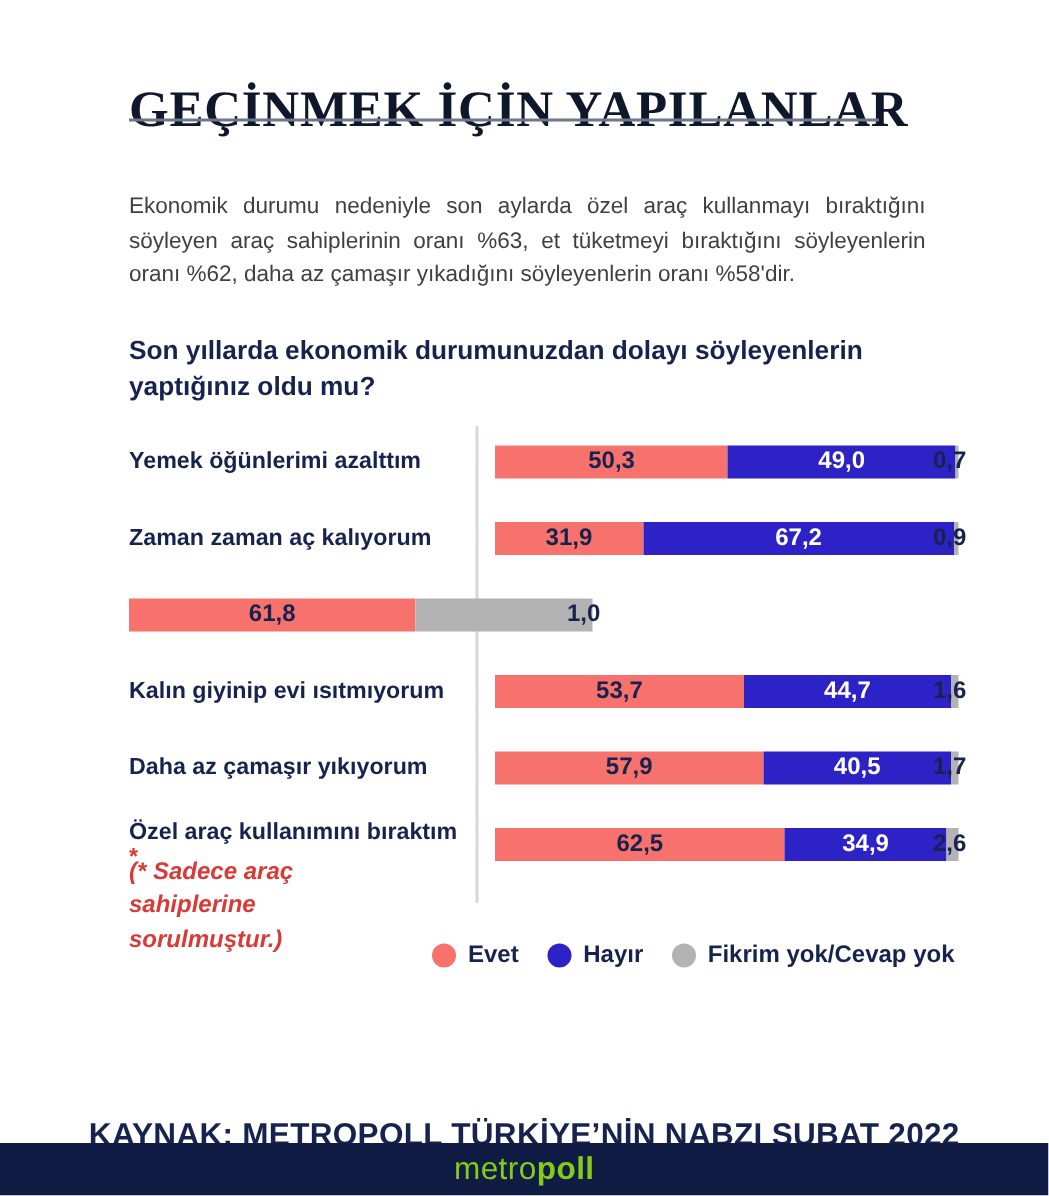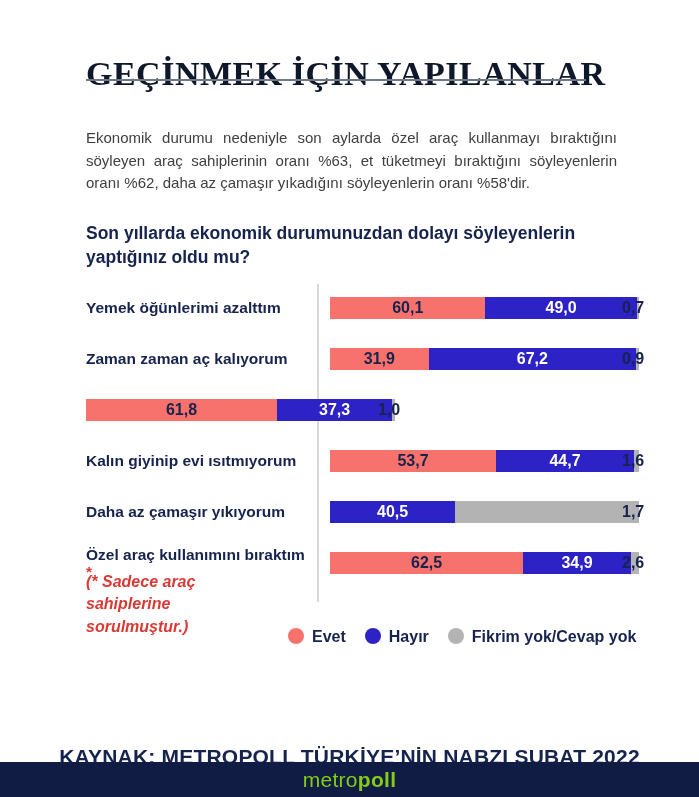--- a/index.html
+++ b/index.html
@@ -81,21 +81,21 @@
     width: 190px;
     font-size: 16px; font-weight: bold; font-style: italic;
     color: #D93A35; line-height: 1.4;
   }
 
   .legend {
     position: absolute; left: 288px; top: 628px;
     display: flex; align-items: center; gap: 19px;
     white-space: nowrap;
   }
-  .legend-item { display: flex; gap: 8px; }
+  .legend-item { display: flex; align-items: center; gap: 8px; }
   .legend-dot { width: 16px; height: 16px; border-radius: 50%; flex: none; }
   .legend-label { font-weight: bold; font-size: 16px; color: #16234E; }
 
   .source {
     position: absolute; left: 0; top: 724px;
     width: 100%; text-align: center;
     font-weight: bold; font-size: 21px;
     color: #16234E; letter-spacing: 0.2px;
   }
 
@@ -118,55 +118,55 @@
 <p class="intro">Ekonomik durumu nedeniyle son aylarda özel araç kullanmayı bıraktığını söyleyen araç sahiplerinin oranı %63, et tüketmeyi bıraktığını söyleyenlerin oranı %62, daha az çamaşır yıkadığını söyleyenlerin oranı %58'dir.</p>
 
 <h2 class="question">Son yıllarda ekonomik durumunuzdan dolayı söyleyenlerin yaptığınız oldu mu?</h2>
 
 <div class="chart-area">
   <div class="axis-line"></div>
   <div>
       <div class="row">
         <div class="row-label">Yemek öğünlerimi azalttım</div>
         <div class="bar">
-          <div class="seg seg-evet" style="width: 50.3%; background: rgb(247, 114, 108);">60,1</div>
+          <div class="seg seg-evet" style="width: 50.3%; background: rgb(247, 114, 108);">50,3</div>
           <div class="seg seg-hayir" style="width: 49%; background: rgb(44, 34, 197);">49,0</div>
           <div class="seg seg-rest" style="background: rgb(179, 179, 179);"></div>
           <div class="val-rest">0,7</div>
         </div>
       </div>
       <div class="row">
         <div class="row-label">Zaman zaman aç kalıyorum</div>
         <div class="bar">
           <div class="seg seg-evet" style="width: 31.9%; background: rgb(247, 114, 108);">31,9</div>
           <div class="seg seg-hayir" style="width: 67.2%; background: rgb(44, 34, 197);">67,2</div>
           <div class="seg seg-rest" style="background: rgb(179, 179, 179);"></div>
           <div class="val-rest">0,9</div>
         </div>
       </div>
       <div class="row">
         <div class="bar">
           <div class="seg seg-evet" style="width: 61.8%; background: rgb(247, 114, 108);">61,8</div>
-          <div class="seg seg-hayir" style="width: 37.3%; background: rgb(44, 34, 197);">37,3</div>
           <div class="seg seg-rest" style="background: rgb(179, 179, 179);"></div>
           <div class="val-rest">1,0</div>
         </div>
       </div>
       <div class="row">
         <div class="row-label">Kalın giyinip evi ısıtmıyorum</div>
         <div class="bar">
           <div class="seg seg-evet" style="width: 53.7%; background: rgb(247, 114, 108);">53,7</div>
           <div class="seg seg-hayir" style="width: 44.7%; background: rgb(44, 34, 197);">44,7</div>
           <div class="seg seg-rest" style="background: rgb(179, 179, 179);"></div>
           <div class="val-rest">1,6</div>
         </div>
       </div>
       <div class="row">
         <div class="row-label">Daha az çamaşır yıkıyorum</div>
         <div class="bar">
+          <div class="seg seg-evet" style="width: 57.9%; background: rgb(247, 114, 108);">57,9</div>
           <div class="seg seg-hayir" style="width: 40.5%; background: rgb(44, 34, 197);">40,5</div>
           <div class="seg seg-rest" style="background: rgb(179, 179, 179);"></div>
           <div class="val-rest">1,7</div>
         </div>
       </div>
       <div class="row">
         <div class="row-label">Özel araç kullanımını bıraktım<span class="marker"> *</span></div>
         <div class="bar">
           <div class="seg seg-evet" style="width: 62.5%; background: rgb(247, 114, 108);">62,5</div>
           <div class="seg seg-hayir" style="width: 34.9%; background: rgb(44, 34, 197);">34,9</div>

